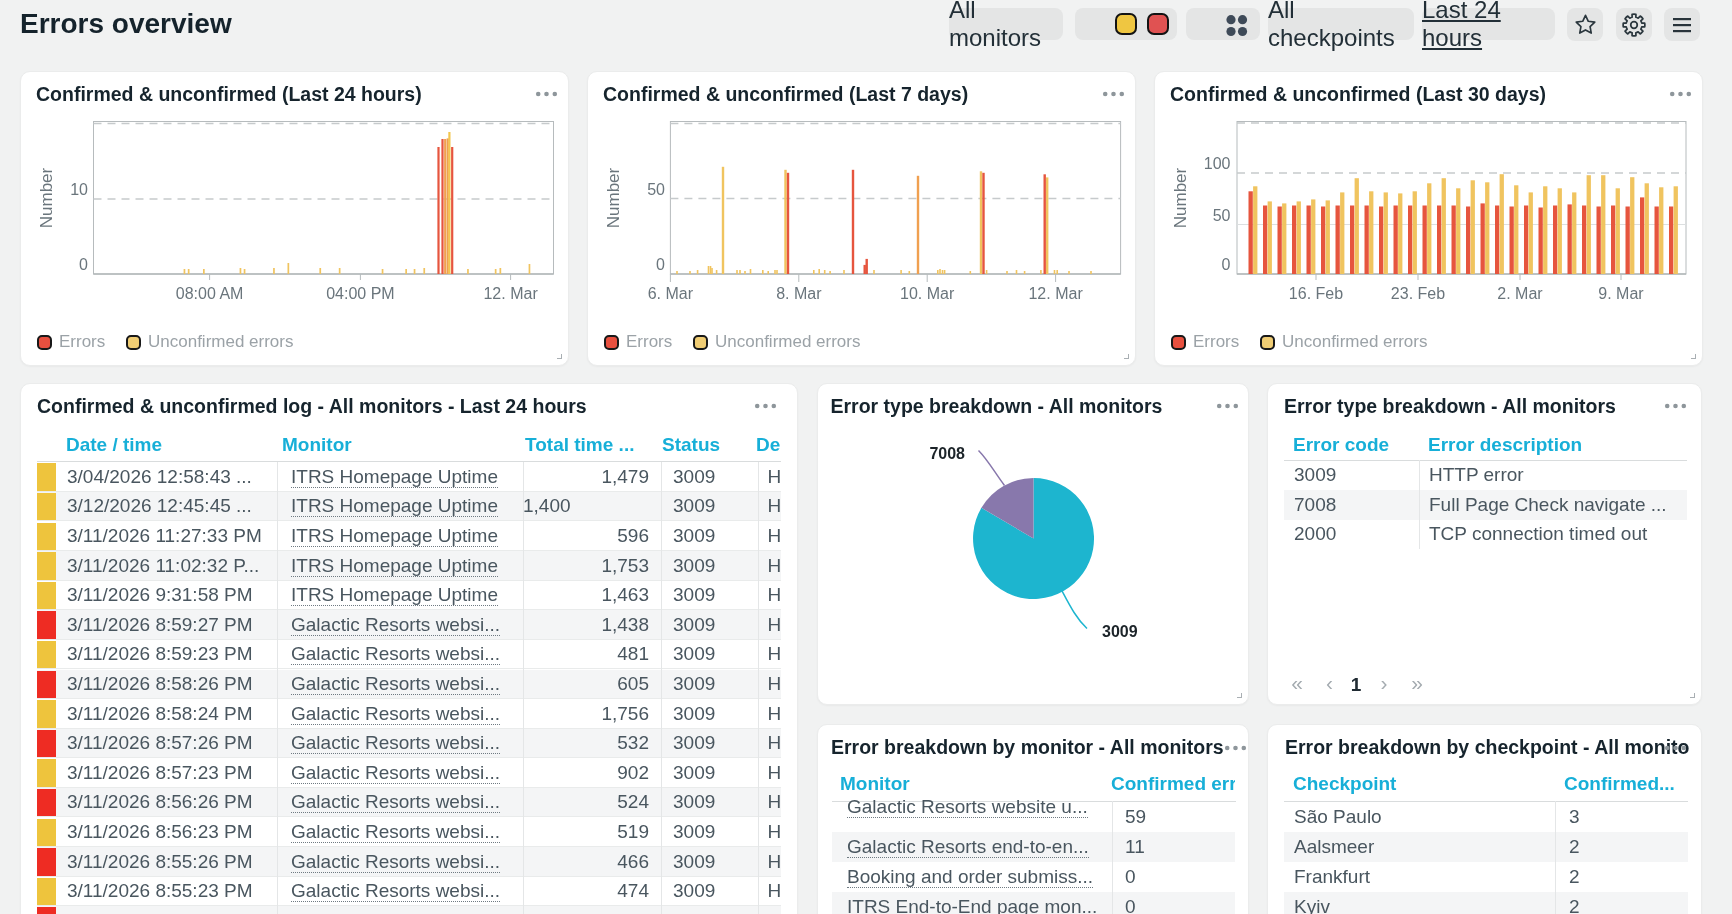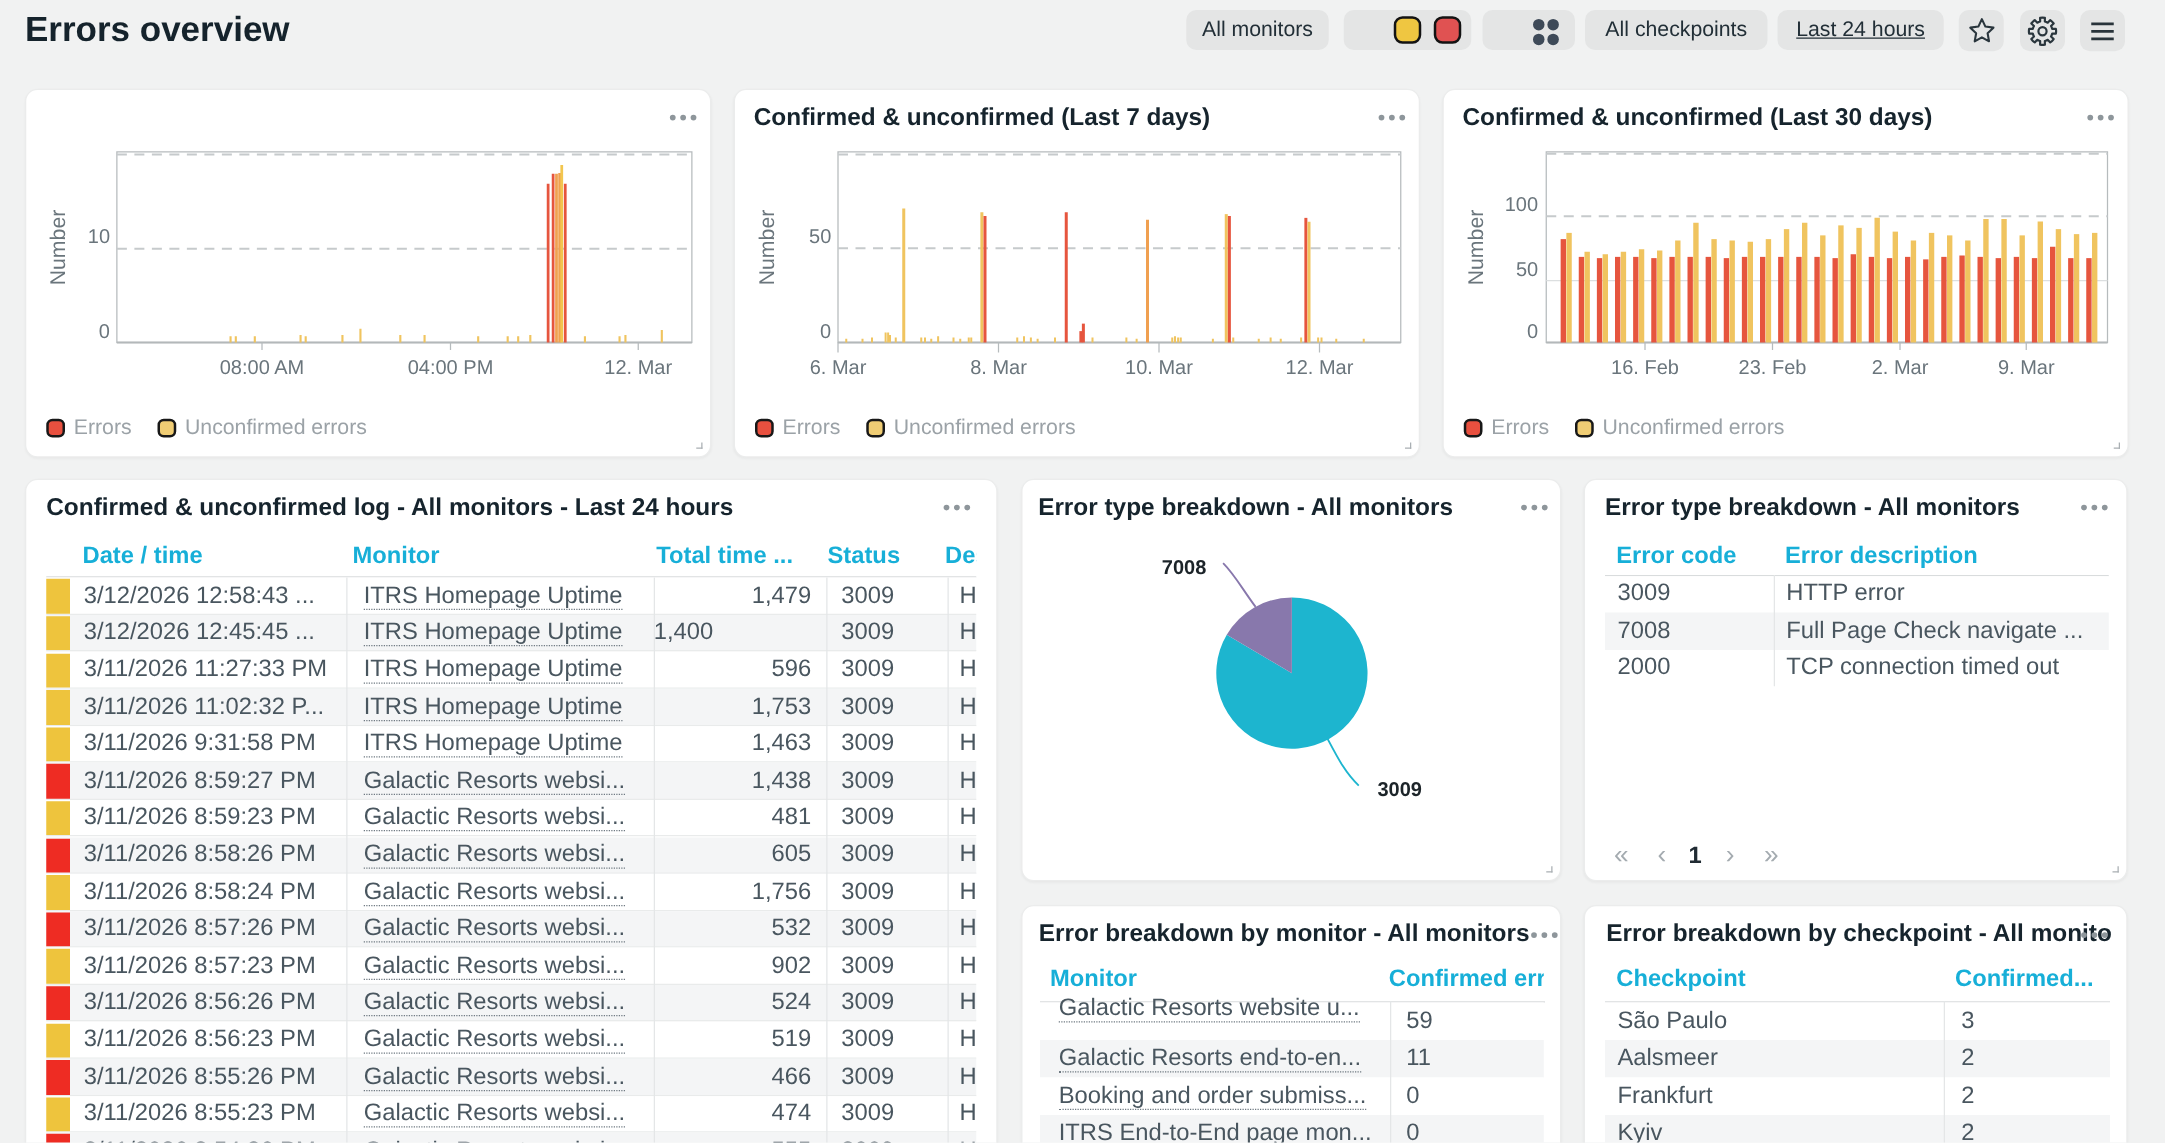--- a/index.html
+++ b/index.html
@@ -1,19 +1,19 @@
 <!DOCTYPE html>
 <html><head><meta charset="utf-8"><style>
 * { margin:0; padding:0; box-sizing:border-box; }
 body { font-family:"Liberation Sans", sans-serif; background:#f1f2f2; width:1732px; height:914px; overflow:hidden; position:relative; }
 .card { position:absolute; background:#fff; border:1px solid #ebecec; border-radius:10px; box-shadow:0 1px 2px rgba(0,0,0,0.04); overflow:hidden; }
 .ctitle { position:absolute; font-size:19.5px; font-weight:bold; color:#16242d; white-space:nowrap; }
 .hdr { position:absolute; font-weight:bold; font-size:19px; color:#17afd8; white-space:nowrap; }
 .cell { position:absolute; font-size:19px; color:#49565f; white-space:nowrap; }
-.btn { position:absolute; background:#e4e5e5; border-radius:8px; color:#222f37; font-size:17px; display:flex; align-items:center; justify-content:center; }
+.btn { position:absolute; background:#e4e5e5; border-radius:8px; color:#222f37; font-size:24px; display:flex; align-items:center; justify-content:center; }
 .dotted { border-bottom:1px dotted #6f7a82; padding-bottom:0px; }
 .handle { position:absolute; width:5px; height:5px; border-right:1.5px solid #a9afb3; border-bottom:1.5px solid #a9afb3; }
 svg { position:absolute; top:0; left:0; }
 </style></head>
 <body>
 
 <div style="position:absolute;left:20px;top:8px;font-size:28px;font-weight:bold;color:#15232c;">Errors overview</div>
 <div class="btn" style="left:949px;top:8px;width:114px;height:32px;">All monitors</div>
 <div class="btn" style="left:1075px;top:8px;width:102px;height:32px;"></div>
 <div style="position:absolute;left:1115px;top:13px;width:22px;height:22px;background:#efc641;border:2.5px solid #131313;border-radius:7px;"></div>
@@ -39,20 +39,21 @@
     </svg>
   </div>
 <div class="btn" style="left:1664px;top:8px;width:36px;height:33px;">
     <svg width="20" height="18" viewBox="0 0 20 18" style="position:static;">
       <rect x="1" y="2" width="18" height="2.2" fill="#29343b"></rect>
       <rect x="1" y="8" width="18" height="2.2" fill="#29343b"></rect>
       <rect x="1" y="14" width="18" height="2.2" fill="#29343b"></rect>
     </svg>
   </div>
 <div class="card" style="left:20px;top:71px;width:549px;height:295px;">
+<div class="ctitle" style="left:15px;top:11px;">Confirmed &amp; unconfirmed (Last 24 hours)</div>
 <svg style="left:514px;top:19px;" width="24" height="6" viewBox="0 0 24 6">
       <circle cx="3.2" cy="3" r="2.3" fill="#8e969b"></circle>
       <circle cx="11.5" cy="3" r="2.3" fill="#8e969b"></circle>
       <circle cx="19.8" cy="3" r="2.3" fill="#8e969b"></circle>
     </svg>
 <svg width="547" height="291" viewBox="0 0 547 291">
       <rect x="72.5" y="49.5" width="460.0" height="152.5" fill="#fff" stroke="#b6bbbd" stroke-width="1"></rect>
       <line x1="72.5" y1="51.5" x2="532.5" y2="51.5" stroke="#c6cacc" stroke-width="1.6" stroke-dasharray="8 6"></line>
       <line x1="72.5" y1="127" x2="532.5" y2="127" stroke="#c6cacc" stroke-width="1.6" stroke-dasharray="8 6"></line>
       <line x1="72.5" y1="202" x2="532.5" y2="202" stroke="#b3b8ba" stroke-width="1.5"></line>
@@ -273,21 +274,21 @@
       <circle cx="19.8" cy="3" r="2.3" fill="#8e969b"></circle>
     </svg>
 <div class="hdr" style="left:45px;top:50px;">Date / time</div>
 <div class="hdr" style="left:261px;top:50px;">Monitor</div>
 <div class="hdr" style="left:504px;top:50px;width:124px;text-align:left;">Total time ...</div>
 <div class="hdr" style="left:641px;top:50px;">Status</div>
 <div class="hdr" style="left:735px;top:50px;width:25px;overflow:hidden;">Description</div>
 <div style="position:absolute;left:16px;top:77px;width:744px;height:1px;background:#d9dcdd;"></div>
 <div style="position:absolute;left:16px;top:78.3px;width:744px;height:29.6px;background:#ffffff;border-bottom:1px solid #e9ebeb;"></div>
 <div style="position:absolute;left:16px;top:79.3px;width:19px;height:27.6px;background:#eec43d;"></div>
-<div class="cell" style="left:46px;top:81.8px;">3/12/2026 12:58:43 ...</div>
+<div class="cell" style="left:46px;top:81.8px;">3/04/2026 12:58:43 ...</div>
 <div class="cell" style="left:270px;top:81.8px;"><span class="dotted">ITRS Homepage Uptime</span></div>
 <div class="cell" style="left:502px;top:81.8px;width:126px;text-align:right;">1,479</div>
 <div class="cell" style="left:652px;top:81.8px;">3009</div>
 <div class="cell" style="left:746.5px;top:81.8px;width:13.5px;overflow:hidden;">HTTP error</div>
 <div style="position:absolute;left:16px;top:107.9px;width:744px;height:29.6px;background:#f4f5f6;border-bottom:1px solid #e9ebeb;"></div>
 <div style="position:absolute;left:16px;top:108.9px;width:19px;height:27.6px;background:#eec43d;"></div>
 <div class="cell" style="left:46px;top:111.4px;">3/12/2026 12:45:45 ...</div>
 <div class="cell" style="left:270px;top:111.4px;"><span class="dotted">ITRS Homepage Uptime</span></div>
 <div class="cell" style="left:502px;top:111.4px;width:126px;text-align:left;">1,400</div>
 <div class="cell" style="left:652px;top:111.4px;">3009</div>

